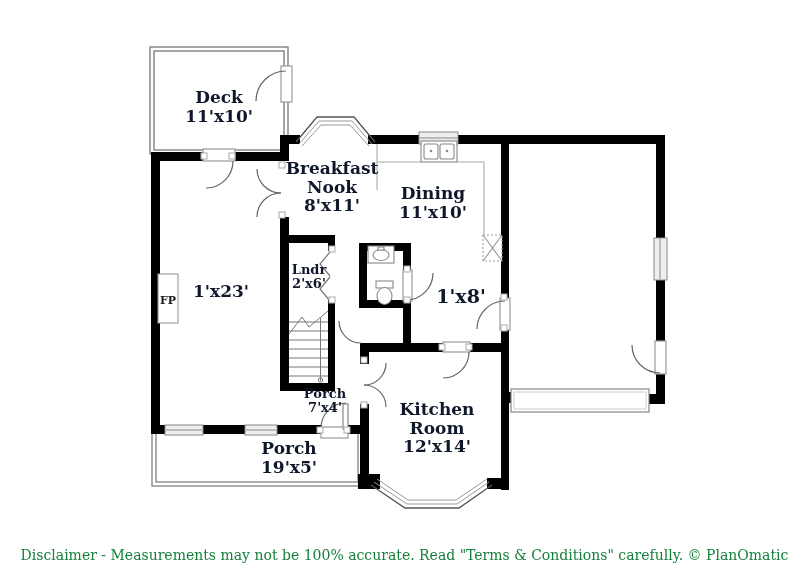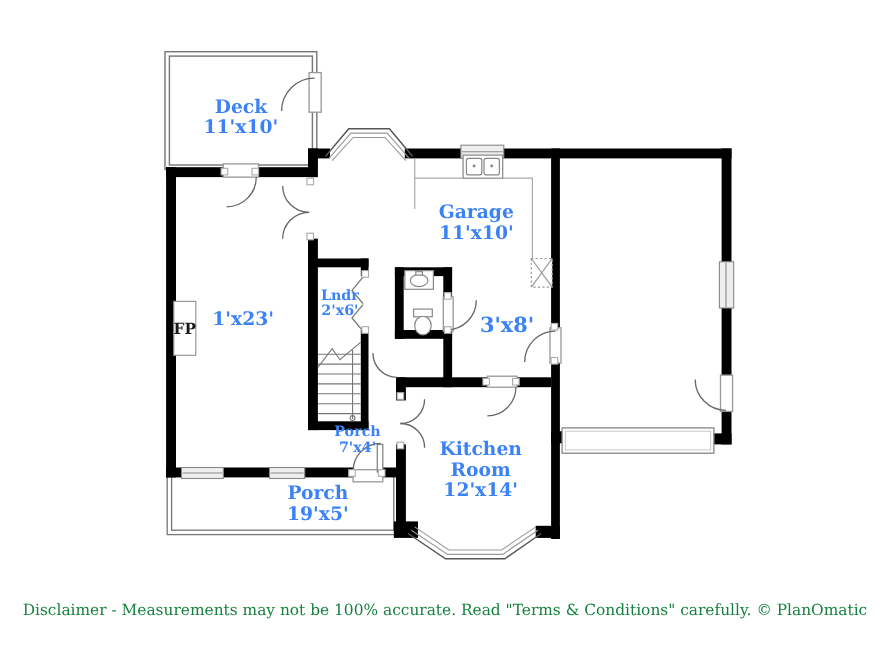--- a/index.html
+++ b/index.html
@@ -1,25 +1,25 @@
 <!DOCTYPE html>
 <html><head>
 <meta charset="utf-8">
 <style>
   html,body{margin:0;padding:0;background:#fff;}
   #stage{position:relative;width:809px;height:588px;background:#fff;overflow:hidden;
          font-family:"DejaVu Serif", serif;}
   #plan-svg{position:absolute;left:0;top:0;}
   .room-label{position:absolute;transform:translate(-50%,-50%);text-align:center;
-              color:#3b82f6;font-weight:bold;line-height:1.1;white-space:normal;}
+              color:#0f172a;font-weight:bold;line-height:1.1;white-space:normal;}
   .room-label .rname,.room-label .rdims{display:block;}
   .fs-main{font-size:17px;}
   .fs-small{font-size:13px;}
   .fs-hall{font-size:19px;}
-  .fp-label{position:absolute;transform:translate(-50%,-50%);font-size:14px;font-weight:bold;color:#1a1a1a;}
+  .fp-label{position:absolute;transform:translate(-50%,-50%);font-size:11px;font-weight:bold;color:#1a1a1a;}
   .footer{position:absolute;left:0;top:547px;width:809px;text-align:center;
           font-size:14px;color:#15803d;font-weight:normal;}
 </style>
 </head>
 <body>
 
 <div id="stage">
 
 <svg id="plan-svg" width="809" height="588" viewBox="0 0 809 588">
 
@@ -239,38 +239,42 @@
     <rect x="317" y="427" width="6" height="6"></rect>
     <rect x="344" y="427" width="6" height="6"></rect>
   </g>
 </svg>
 
 <div class="room-label fs-main" style="left:219px;top:107px;">
   <span class="rname">Deck</span>
   <span class="rdims">11'x10'</span>
 </div>
 
+<div class="room-label fs-main" style="left:332px;top:187px;width:100px;margin-left:-50px;transform:translate(0,-50%);">
+  <span class="rname">Breakfast Nook</span>
+  <span class="rdims">8'x11'</span>
+</div>
 
 <div class="room-label fs-main" style="left:433px;top:203px;">
-  <span class="rname">Garage</span>
+  <span class="rname">Dining</span>
   <span class="rdims">11'x10'</span>
 </div>
 
 
 <div class="room-label fs-main" style="left:221px;top:291px;width:74px;margin-left:-37px;transform:translate(0,-50%);">
   <span class="rdims">1'x23'</span>
 </div>
 
 <div class="room-label fs-small" style="left:309px;top:277px;">
   <span class="rname">Lndr</span>
   <span class="rdims">2'x6'</span>
 </div>
 
 <div class="room-label fs-hall" style="left:461px;top:296px;">
-  <span class="rdims">3'x8'</span>
+  <span class="rdims">1'x8'</span>
 </div>
 
 <div class="room-label fs-small" style="left:325px;top:401px;">
   <span class="rname">Porch</span>
   <span class="rdims">7'x4'</span>
 </div>
 
 <div class="room-label fs-main" style="left:437px;top:428px;width:84px;margin-left:-42px;transform:translate(0,-50%);">
   <span class="rname">Kitchen Room</span>
   <span class="rdims">12'x14'</span>

